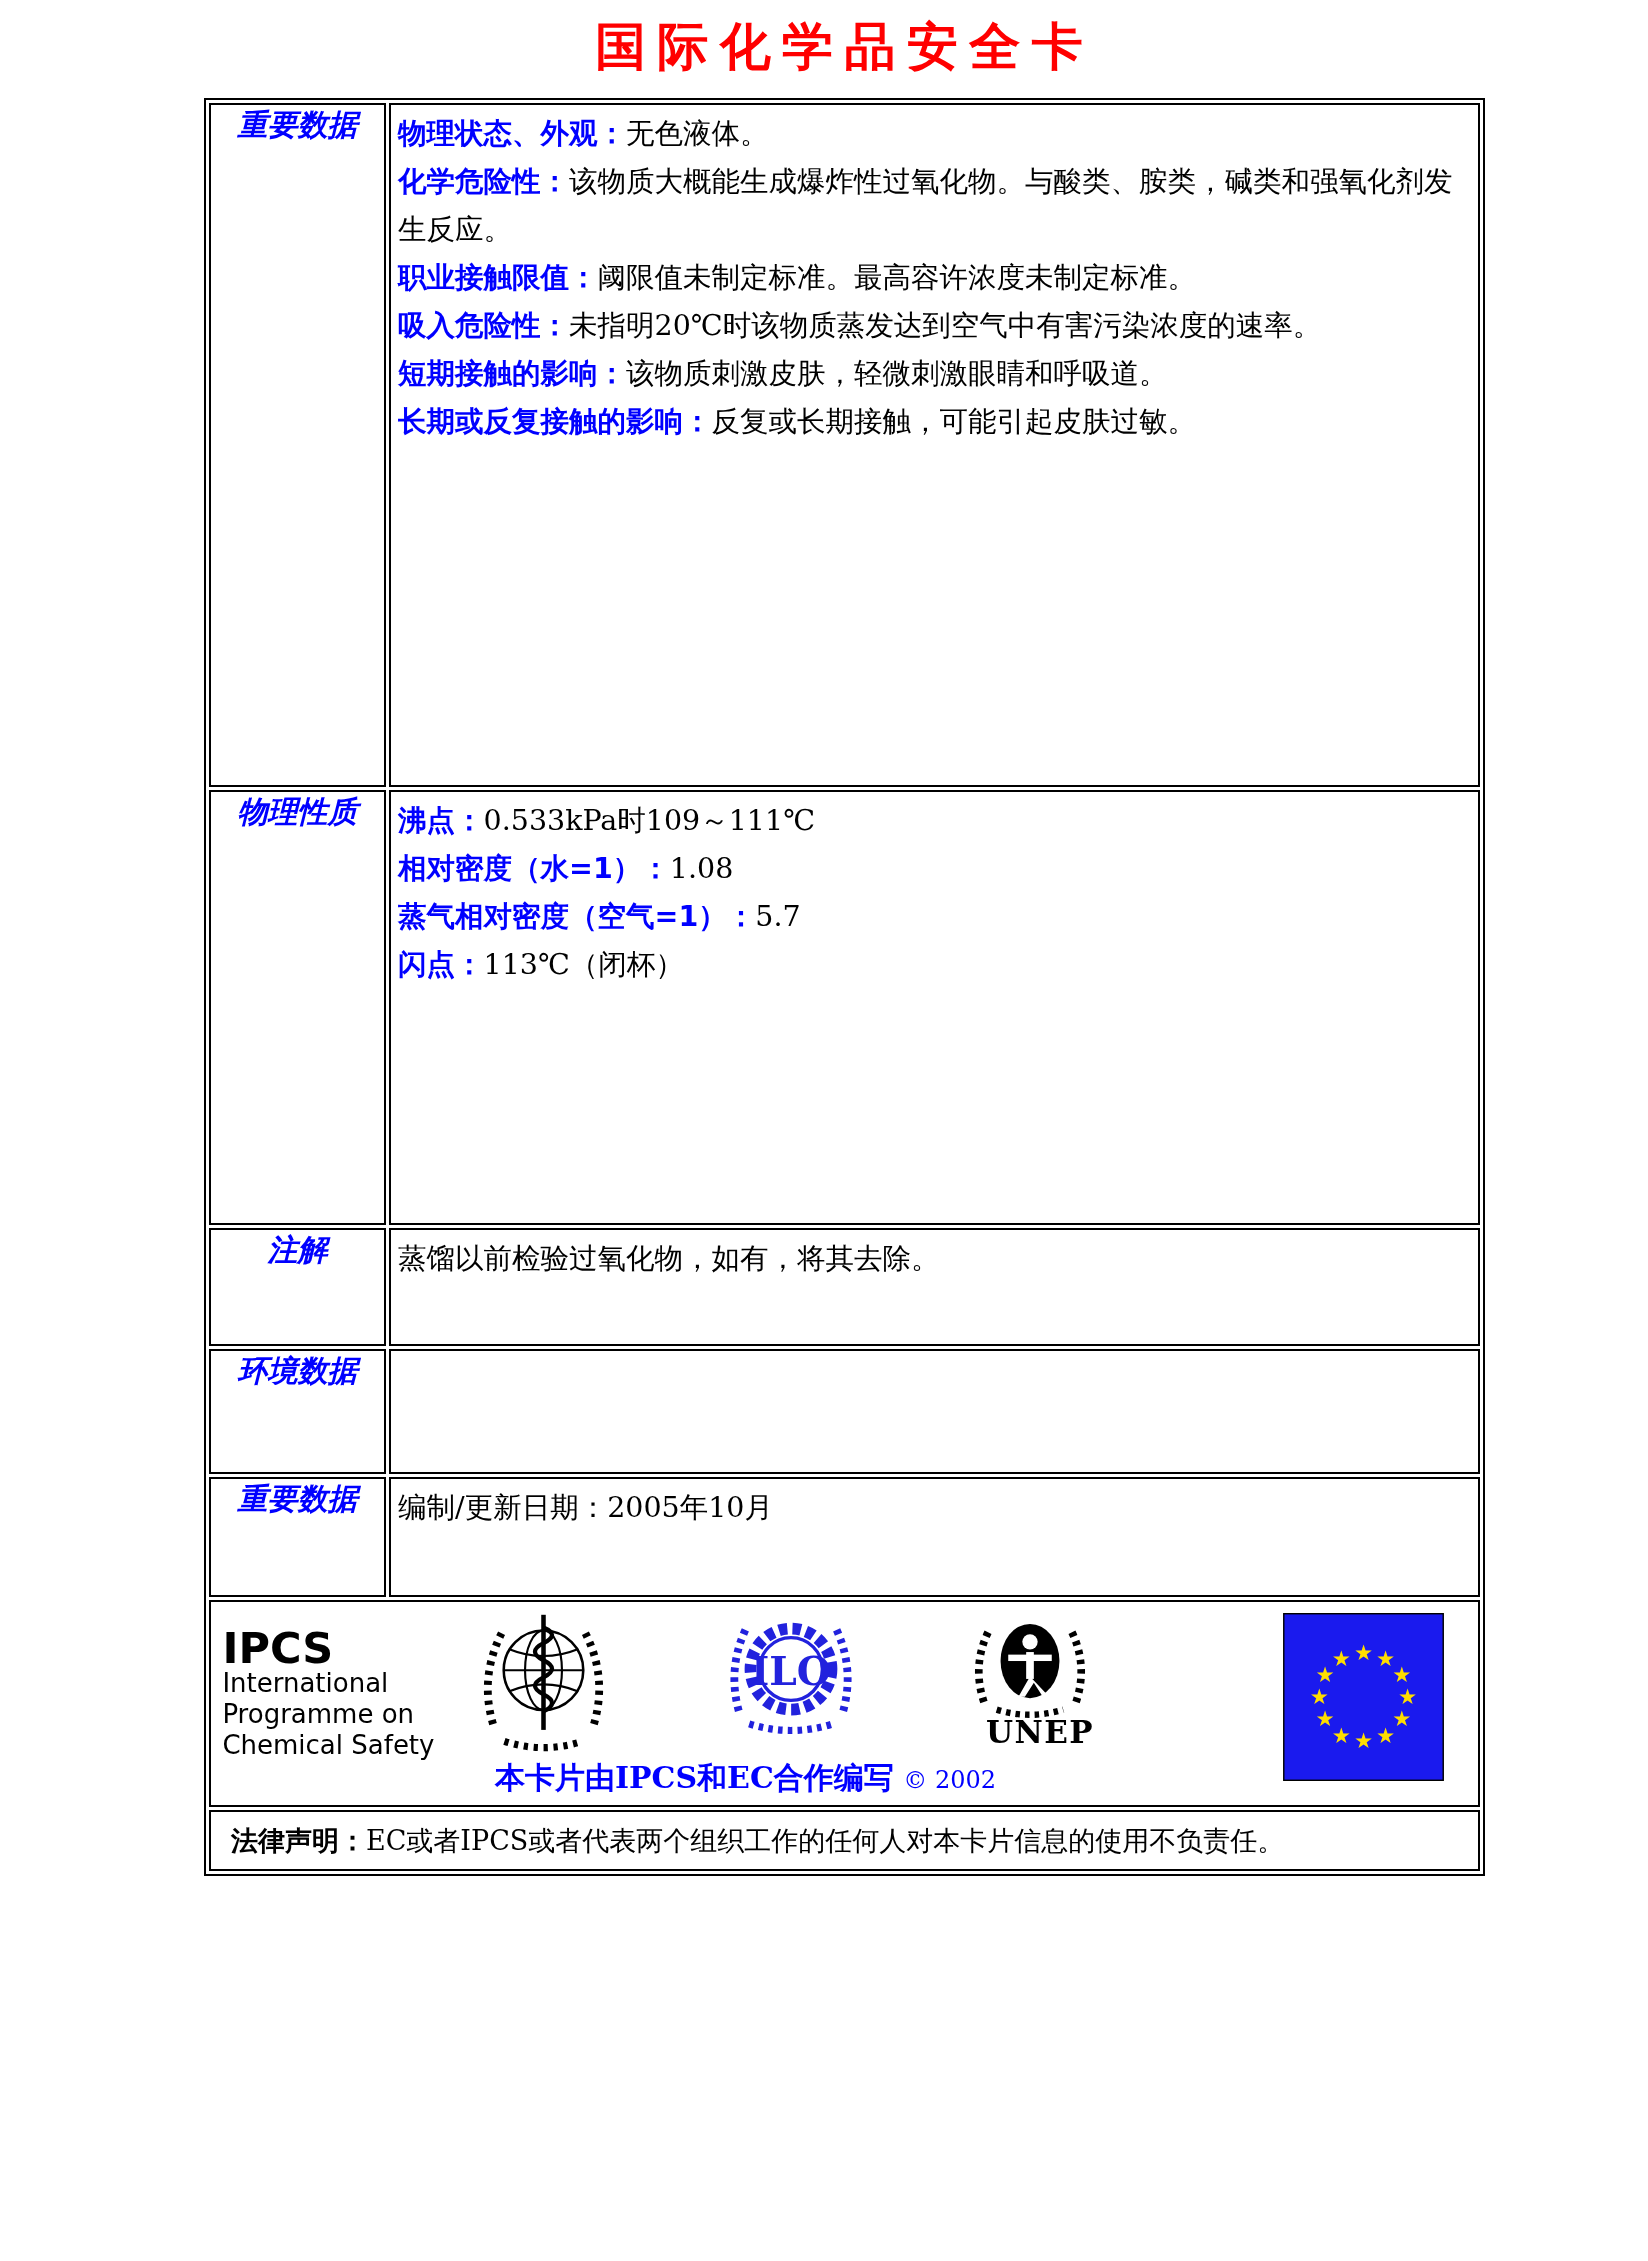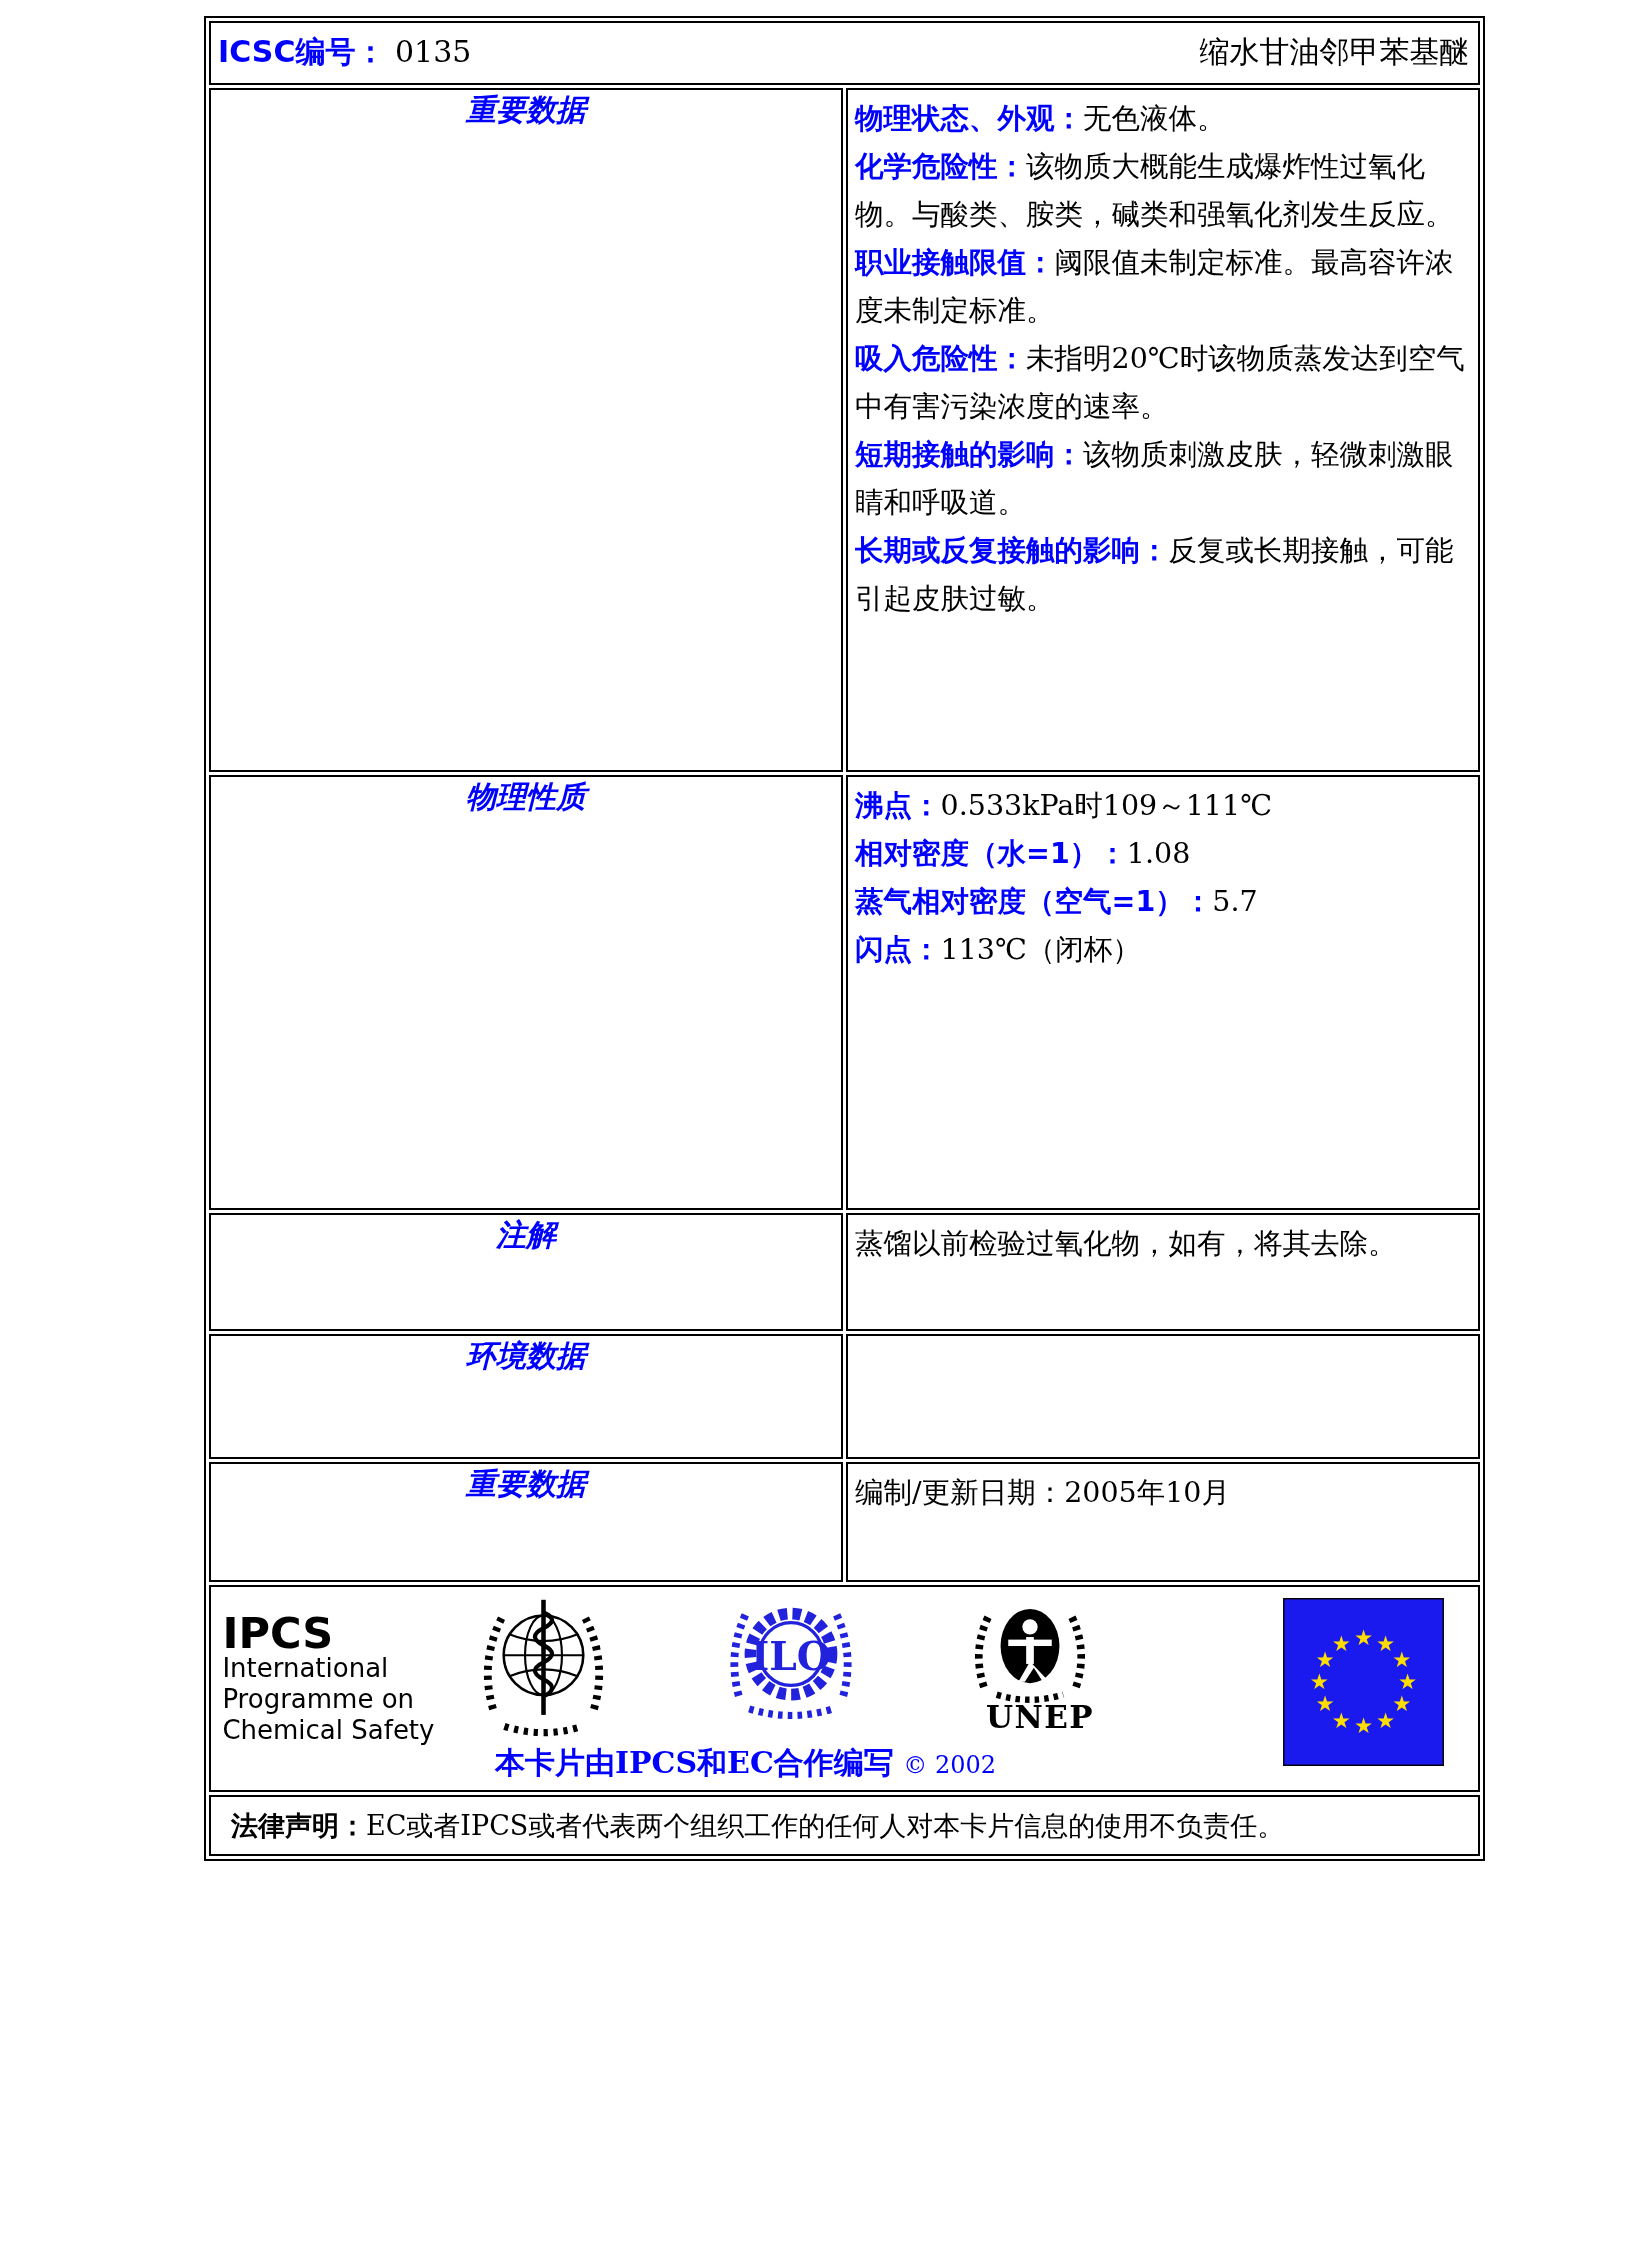--- a/index.html
+++ b/index.html
@@ -72,35 +72,25 @@
   .card-caption .copyright { font-size: 24px; font-weight: normal; }
 
   td.legal-cell { height: 57px; padding: 10px 20px; font-size: 27px; line-height: 37px; }
   .legal-lbl { font-weight: bold; font-family: "DejaVu Sans", "Liberation Sans", sans-serif; color: #000; }
 </style>
 </head>
 <body>
 
 <div class="page">
 
+  <div class="title">国际化学品安全卡</div>
 
   <table class="card">
 
     <tbody>
-        <tr>
-      <td class="header-cell" colspan="2">
-        <div class="header-inner">
-          <span class="header-left">
-            <span class="blue-lbl">ICSC编号：</span>
-            <span>0135</span>
-          </span>
-          <span class="header-right">缩水甘油邻甲苯基醚</span>
-        </div>
-      </td>
-    </tr>
 
     <tr>
       <td class="label-cell h-important">重要数据</td>
       <td class="content-cell">
         <p><span class="blue-lbl">物理状态、外观：</span><span>无色液体。</span></p>
         <p><span class="blue-lbl">化学危险性：</span><span>该物质大概能生成爆炸性过氧化物。与酸类、胺类，碱类和强氧化剂发生反应。</span></p>
         <p><span class="blue-lbl">职业接触限值：</span><span>阈限值未制定标准。最高容许浓度未制定标准。</span></p>
         <p><span class="blue-lbl">吸入危险性：</span><span>未指明20℃时该物质蒸发达到空气中有害污染浓度的速率。</span></p>
         <p><span class="blue-lbl">短期接触的影响：</span><span>该物质刺激皮肤，轻微刺激眼睛和呼吸道。</span></p>
         <p><span class="blue-lbl">长期或反复接触的影响：</span><span>反复或长期接触，可能引起皮肤过敏。</span></p>

